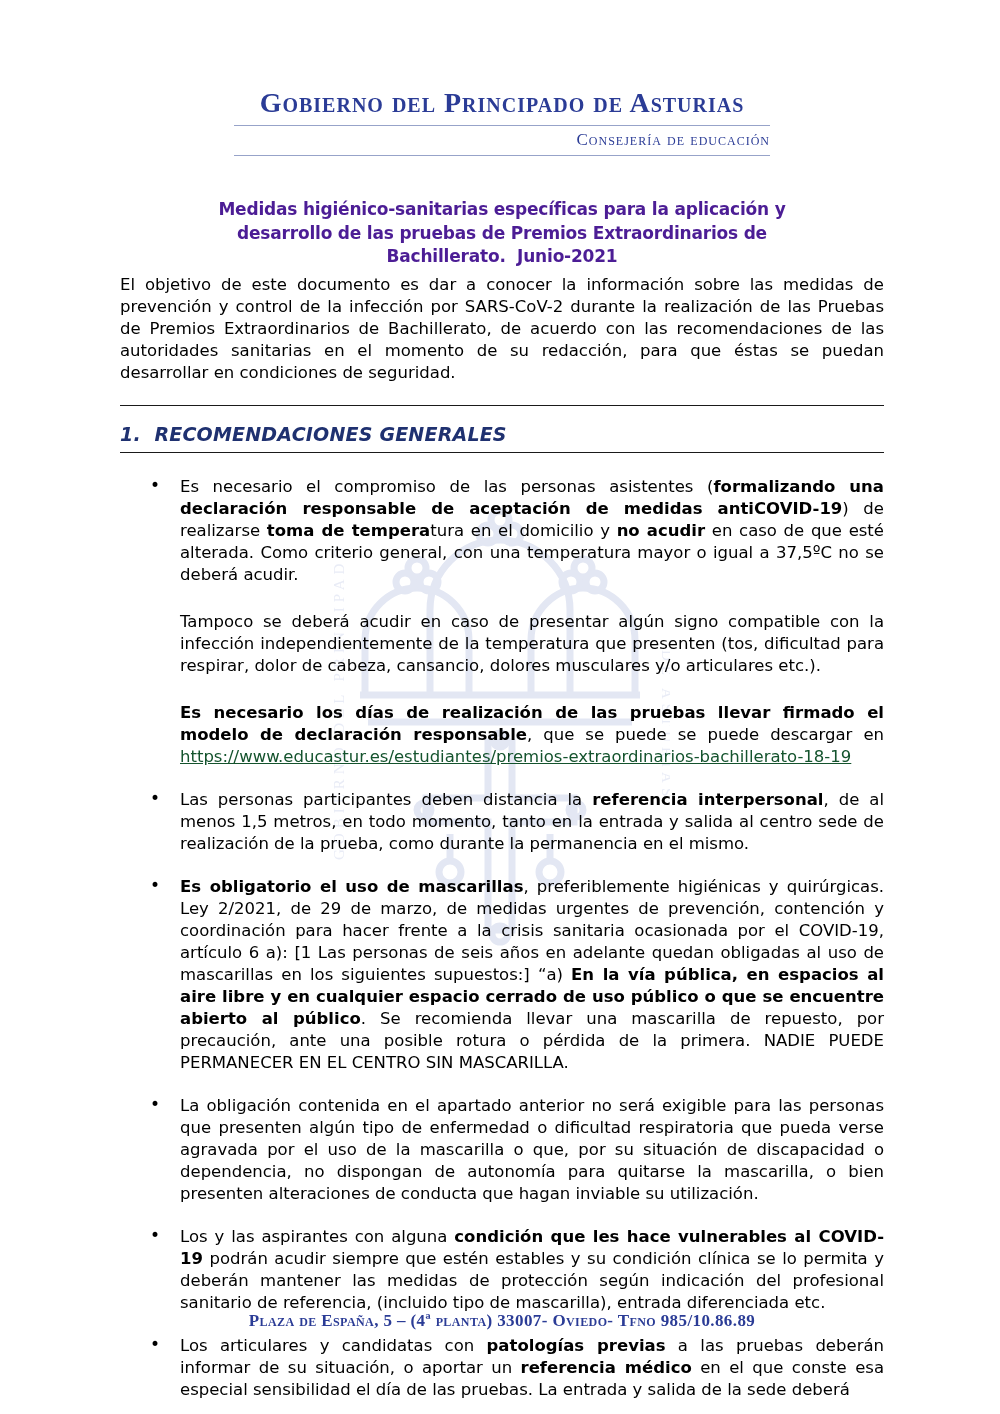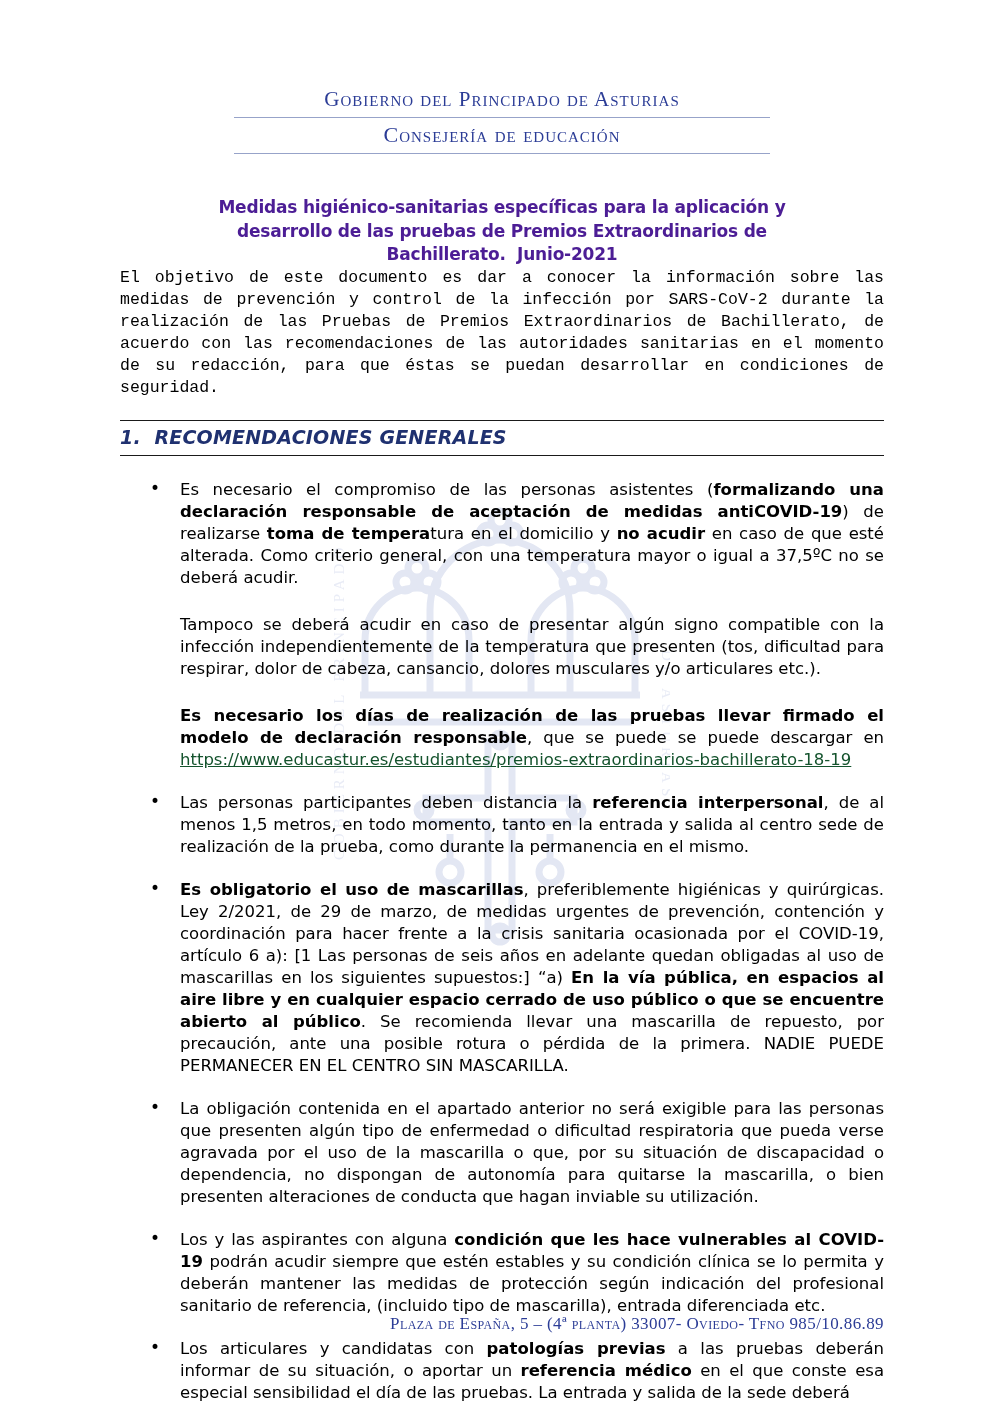--- a/index.html
+++ b/index.html
@@ -20,44 +20,44 @@
     z-index:0;pointer-events:none;
   }
   .page > *:not(.watermark){position:relative;z-index:1;}
   
   .letterhead{
     width:536px;margin:0 auto;text-align:center;
     font-family:"Liberation Serif","DejaVu Serif",serif;
     font-variant:small-caps;
     color:#2b3c96;
   }
-  .letterhead .org{font-size:21px;letter-spacing:1px;line-height:1.1;}
-  .letterhead .dept{font-size:22px;letter-spacing:1px;line-height:1.1;padding-top:5px;}
+  .letterhead .org{font-size:28px;letter-spacing:1px;line-height:1.1;font-weight:bold;}
+  .letterhead .dept{font-size:17px;letter-spacing:1px;line-height:1.1;padding-top:5px;text-align:right;}
   .lh-rule{border:none;border-top:1px solid #97a3c9;margin:6px 0 0;}
   
   .title{
     width:fit-content;margin:42px auto 0;
     text-align:center;
     color:#4c1d95;
     font-size:17px;line-height:1.38;font-weight:bold;
     letter-spacing:-0.2px;
     white-space:pre;
   }
   
   .para{
     margin:0;text-align:justify;
     font-size:16.5px;line-height:22px;
   }
-  .intro{font-family:Liberation Mono, monospace;}
+  .intro{margin-top:5px;}
   
   .section{
     margin-top:21px;
     border-top:1.5px solid #1a1a1a;
     border-bottom:1.5px solid #1a1a1a;
-    padding:5px 0 7px;
+    padding:17px 0 7px;
   }
   .section h2{
     margin:0;font-size:19px;font-weight:bold;font-style:italic;
     color:#1f3170;white-space:pre;letter-spacing:0.2px;
   }
   
   .bullets{list-style:none;margin:23px 0 0;padding:0;}
   .bullets li{position:relative;padding-left:60px;}
   .bullets li + li{margin-top:21px;}
   .bullets li::before{
@@ -67,24 +67,24 @@
   }
   .para + .para{margin-top:25px;}
   
   .seg-b{font-weight:bold;}
   .seg-i{}
   .seg-bi{font-weight:bold;}
   a.seg-link{color:#14532d;text-decoration:underline;cursor:pointer;}
   
   .footer{
     position:absolute;left:0;bottom:90px;width:100%;
-    text-align:right;
+    text-align:center;
     font-family:"Liberation Serif","DejaVu Serif",serif;
     font-variant:small-caps;
-    color:#2b3c96;font-size:17px;letter-spacing:0.4px;
+    color:#2b3c96;font-size:17px;letter-spacing:0.4px;font-weight:bold;
   }
 </style>
 </head>
 <body>
 
 <div class="page">
 
   <svg class="watermark" viewBox="0 0 340 510" fill="none" xmlns="http://www.w3.org/2000/svg">
     <g stroke="#e3e7f3" stroke-width="7" fill="none">
 

